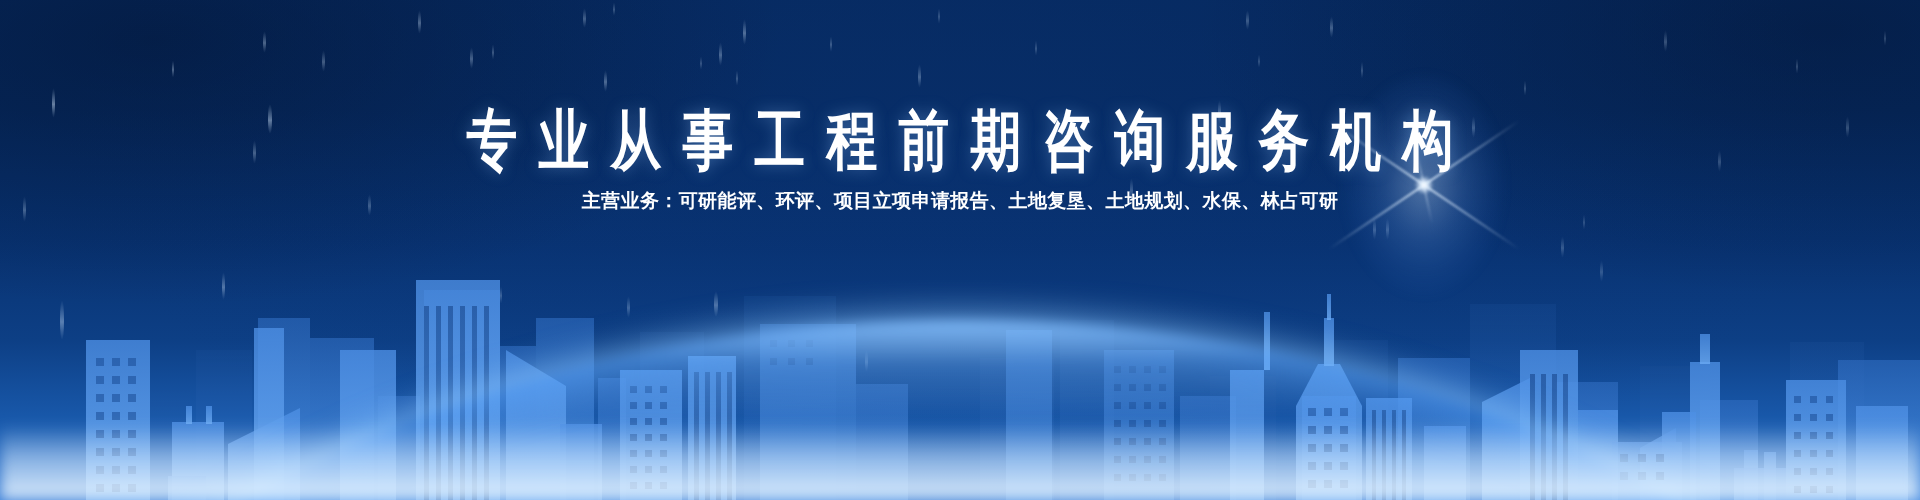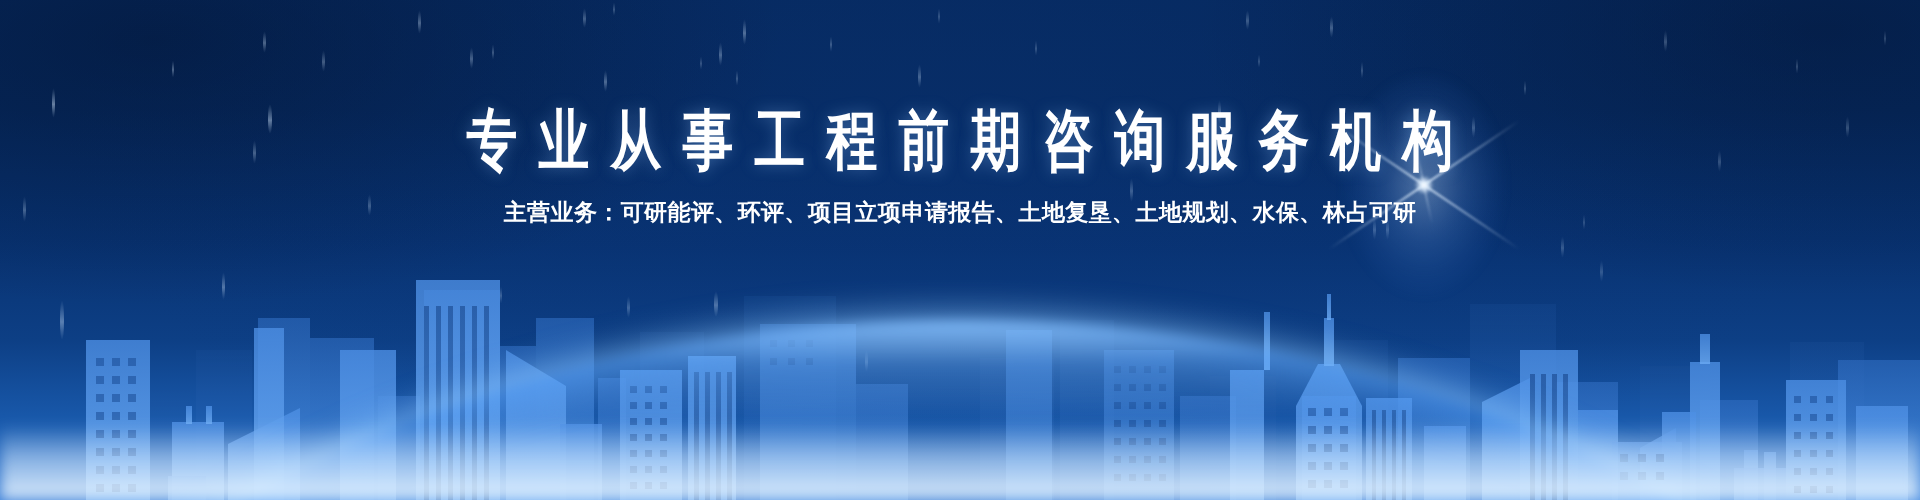--- a/index.html
+++ b/index.html
@@ -171,22 +171,22 @@
     line-height:34px;
     font-weight:700;
     color:#f2f7ff;
     letter-spacing:1.5px;
     margin:0 26px;
     white-space:nowrap;
     font-family:"DejaVu Sans","Liberation Sans",sans-serif;
   }
 
   .tagline{
-    margin-top:24px;
-    font-size:23px;
+    margin-top:12px;
+    font-size:19px;
     line-height:24px;
     font-weight:700;
     color:#ffffff;
     letter-spacing:.4px;
     white-space:nowrap;
     font-family:"DejaVu Sans","Liberation Sans",sans-serif;
   }
 </style>
 </head>
 <body>

